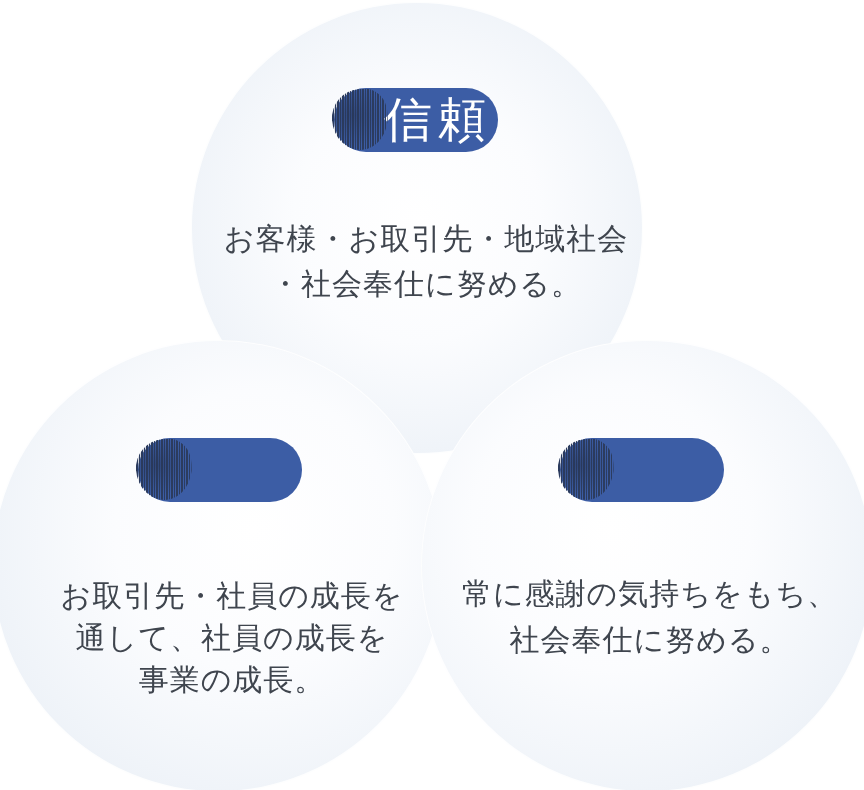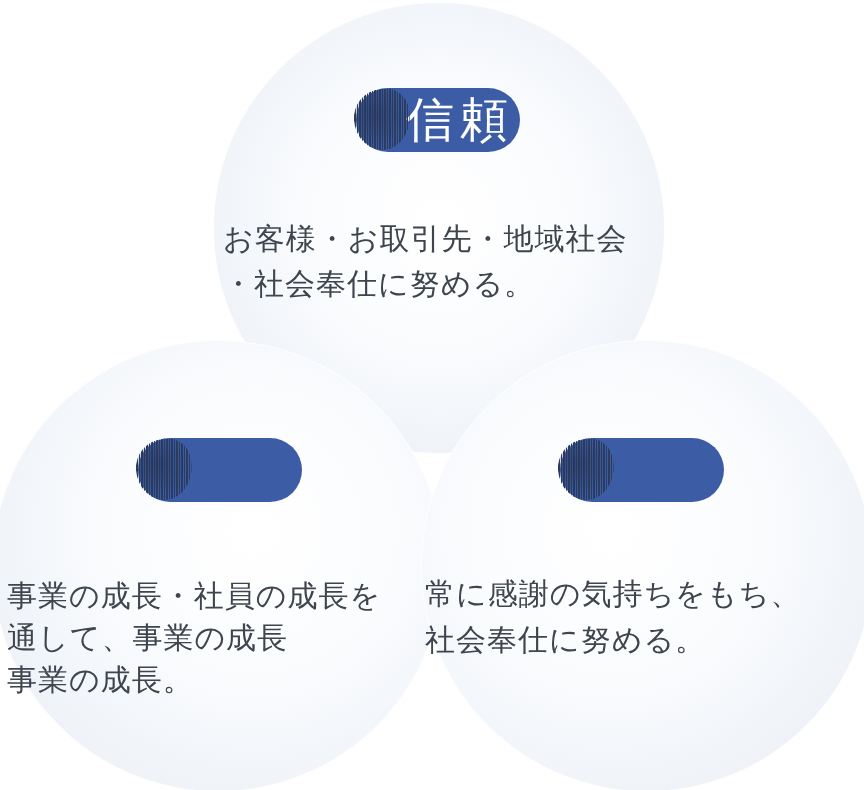--- a/index.html
+++ b/index.html
@@ -21,21 +21,21 @@
   
   .value-circle {
     position: absolute;
     width: 452px;
     height: 452px;
     border-radius: 50%;
     border: 1px solid rgba(255,255,255,0.85);
     box-sizing: border-box;
   }
   .circle-trust {
-    left: 213px; top: 2px;
+    left: 191px; top: 2px;
     background: radial-gradient(circle at 50% 48%,
       #ffffff 0%, #fbfcfe 38%, #f0f4f9 70%, #e7edf5 96%, #e5ebf3 100%);
     z-index: 1;
   }
   .circle-development {
     left: -8px; top: 340px;
     background: radial-gradient(circle at 58% 42%,
       #ffffff 0%, #fbfcfe 38%, #f0f4f9 70%, #e7edf5 96%, #e5ebf3 100%);
     z-index: 2;
   }
@@ -87,21 +87,21 @@
         #2c3c5f 0px, #2c3c5f 1.1px,
         rgba(44,60,95,0) 1.1px, rgba(44,60,95,0) 2.5px);
     transform: rotate(-4deg);
   }
 
   
   .desc {
     position: absolute;
     left: 0;
     width: 100%;
-    text-align: left;
+    text-align: center;
     color: #3f454e;
     font-size: 30px;
     letter-spacing: 1px;
     font-weight: 400;
   }
   .desc .line { display: block; }
 
   .circle-trust .desc        { top: 183px; margin-left: 9px;  line-height: 45px; }
   .circle-development .desc  { top: 204px; margin-left: 14px; line-height: 42px; }
   .circle-service .desc      { top: 200px; margin-left: 3px;  line-height: 46px; }
@@ -120,22 +120,22 @@
       <span class="line">お客様・お取引先・地域社会</span>
       <span class="line">・社会奉仕に努める。</span>
     </p>
   </section>
 
   <section class="value-circle circle-development">
     <div class="badge">
       <span class="fp-icon"></span>
     </div>
     <p class="desc">
-      <span class="line">事業の成長・社員の成長を</span>
-      <span class="line">通して、事業の成長</span>
+      <span class="line">お取引先・社員の成長を</span>
+      <span class="line">通して、社員の成長を</span>
       <span class="line">事業の成長。</span>
     </p>
   </section>
 
   <section class="value-circle circle-service">
     <div class="badge">
       <span class="fp-icon"></span>
     </div>
     <p class="desc">
       <span class="line">常に感謝の気持ちをもち、</span>

